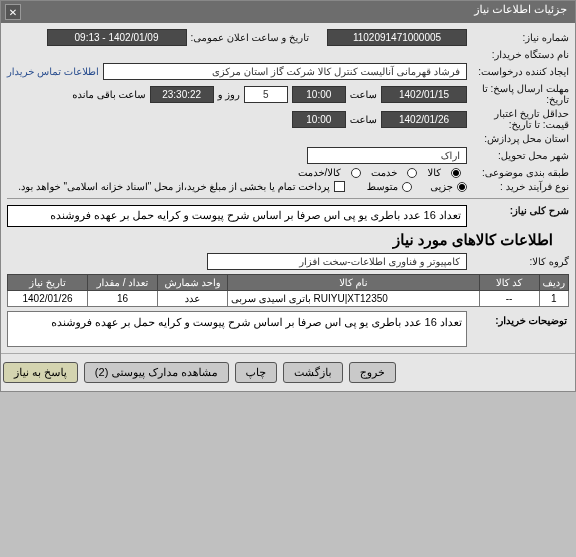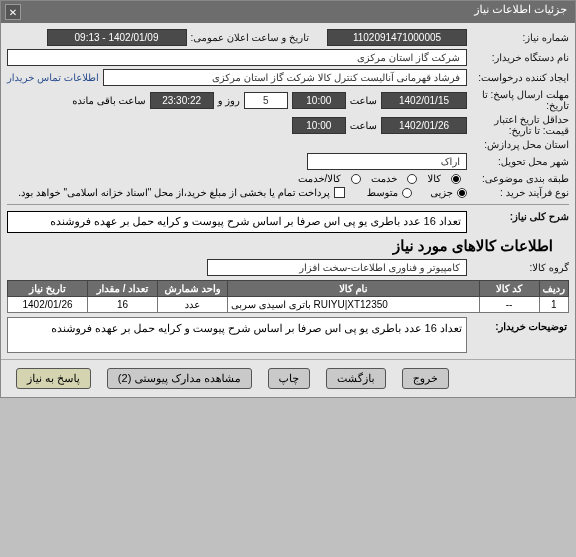--- a/index.html
+++ b/index.html
@@ -27,26 +27,26 @@
   .between{display:flex;gap:4px;align-items:center;flex-wrap:wrap}
   .sublbl{font-size:10px}
   .radio-group{display:flex;gap:10px;align-items:center;font-size:10px}
   .radio{width:10px;height:10px;border:1px solid #333;border-radius:50%;display:inline-block;position:relative;background:#fff}
   .radio.checked::after{content:"";position:absolute;inset:1px;background:#000;border-radius:50%}
   .cb{width:11px;height:11px;border:1px solid #333;display:inline-block;position:relative;background:#fff}
   hr.sep{border:none;border-top:1px solid #999;margin:6px 0}
   .section-head{font-weight:bold;font-size:15px;margin:4px 16px}
   .full-field{background:var(--field);border:1px solid var(--border);padding:3px 5px;min-height:22px;font-size:11px}
   table.items{width:100%;border-collapse:collapse;font-size:10px;margin-top:4px}
-  table.items th{background:var(--panel);color:#fff;border:1px solid #444;padding:2px 3px;font-weight:bold}
+  table.items th{background:var(--panel);color:#fff;border:1px solid #444;padding:2px 3px;font-weight:normal}
   table.items td{background:#fff;border:1px solid #777;padding:2px 3px;text-align:center}
   .desc-box{display:flex;gap:4px;margin-top:4px}
   .desc-lbl{background:var(--bg);font-size:10px;font-weight:bold;padding:4px 2px;width:98px;text-align:right}
   .desc-val{flex:1;background:#fff;border:1px solid #777;padding:4px;font-size:11px;min-height:36px}
-  .footer{display:flex;justify-content:flex-start;gap:16px;padding:8px 15px;background:var(--bg);border-top:1px solid #aaa;flex-direction:row-reverse}
+  .footer{display:flex;justify-content:flex-start;gap:6px;padding:8px 2px;background:var(--bg);border-top:1px solid #aaa;flex-direction:row-reverse}
   .btn{background:#c9c9c9;border:1px solid #555;border-radius:3px;padding:3px 10px;font-size:11px;cursor:pointer;color:#000}
   .btn.primary{background:#d4d4b0}
 </style>
 </head>
 <body>
 
 <div class="win">
   <div class="titlebar">
     <span>جزئیات اطلاعات نیاز</span>
     <span class="close">✕</span>
@@ -56,21 +56,20 @@
 
     <div class="row">
       <span class="lbl">شماره نیاز:</span>
       <span class="field" style="width:140px">1102091471000005</span>
       <span class="lbl" style="width:auto;margin-right:14px">تاریخ و ساعت اعلان عمومی:</span>
       <span class="field" style="width:140px">1402/01/09 - 09:13</span>
     </div>
 
     <div class="row">
       <span class="lbl">نام دستگاه خریدار:</span>
-      <span class="field light flex" style="justify-content:flex-start">شرکت گاز استان مرکزی</span>
     </div>
 
     <div class="row">
       <span class="lbl">ایجاد کننده درخواست:</span>
       <span class="field light flex" style="justify-content:flex-start">فرشاد قهرمانی آنالیست کنترل کالا شرکت گاز استان مرکزی</span>
       <span class="small-note">اطلاعات تماس خریدار</span>
     </div>
 
     <div class="row between">
       <span class="lbl">مهلت ارسال پاسخ: تا تاریخ:</span>

